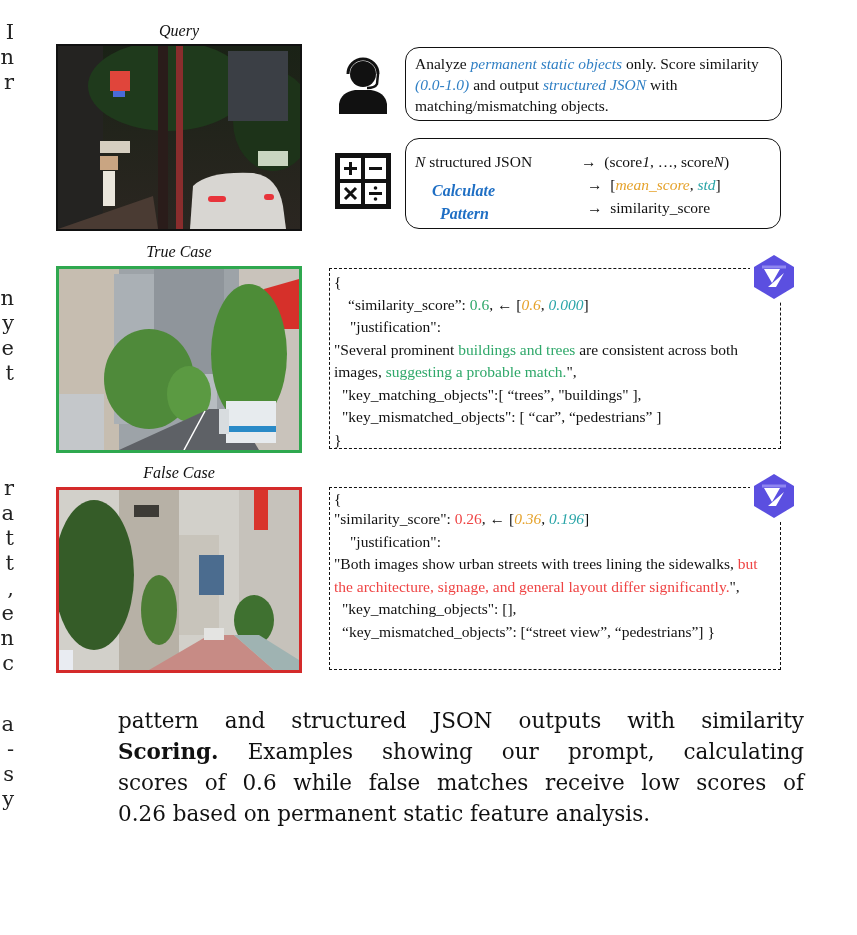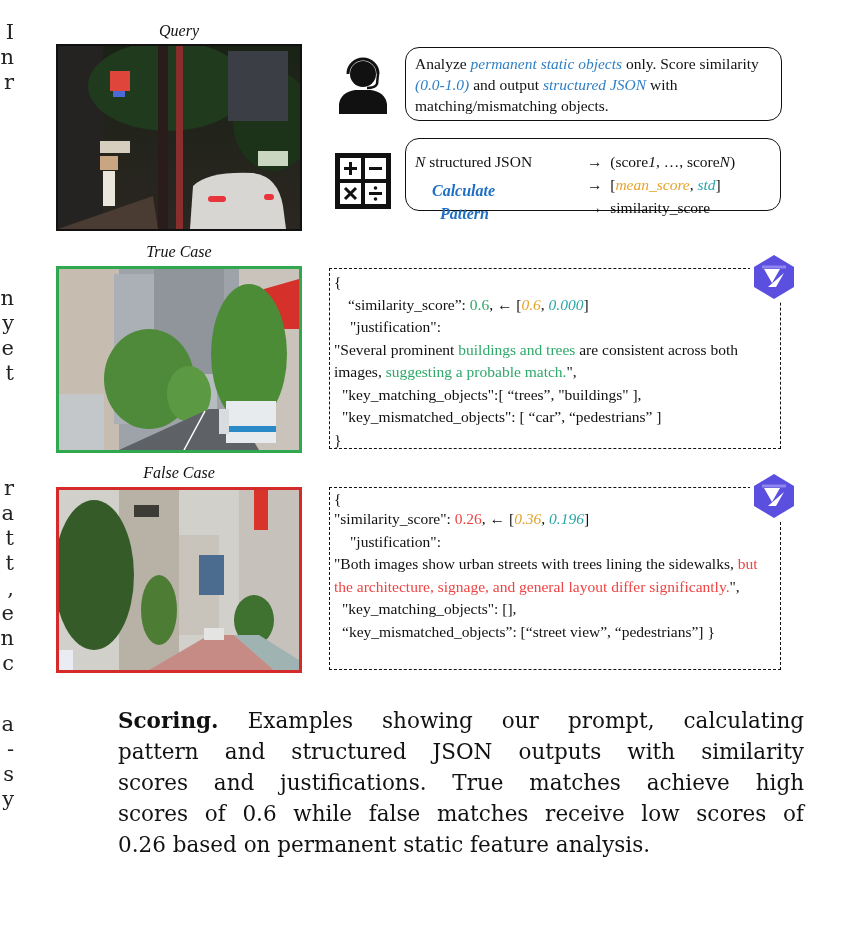--- a/index.html
+++ b/index.html
@@ -156,25 +156,25 @@
     <rect x="9" y="14" width="13" height="3" fill="#111"></rect>
     <rect x="14" y="9" width="3" height="13" fill="#111"></rect>
     <rect x="34" y="14" width="13" height="3" fill="#111"></rect>
     <path d="M10 35 L21 46 M21 35 L10 46" stroke="#111" stroke-width="3"></path>
     <rect x="34" y="39" width="13" height="3" fill="#111"></rect>
     <circle cx="40.5" cy="35" r="1.8" fill="#111"></circle>
     <circle cx="40.5" cy="46" r="1.8" fill="#111"></circle>
   </svg>
 </div>
 
-<div class="prompt-box" style="left:405px; top:138px; width:376px; height:73px; padding:0;">
+<div class="prompt-box" style="left:405px; top:138px; width:376px; height:91px; padding:0;">
   <div class="abs" style="left:9px; top:12px;"><i>N</i><span> structured JSON</span></div>
   <div class="abs calc-blue" style="left:26px; top:41px;">Calculate</div>
   <div class="abs calc-blue" style="left:34px; top:64px;">Pattern</div>
-  <div class="abs" style="left:181px; top:12px;">
+  <div class="abs" style="left:175px; top:12px;">
     <span>→</span>&nbsp;
     <span>(score</span><i>1</i><span>, …, score</span><i>N</i><span>)</span>
   </div>
   <div class="abs" style="left:181px; top:35px;">
     <span>→</span>&nbsp;
     <span>[</span><span class="orange-it">mean_score</span><span>, </span><span class="teal-it">std</span><span>]</span>
   </div>
   <div class="abs" style="left:181px; top:58px;">
     <span>→</span>&nbsp;
     <span>similarity_score</span>
@@ -209,18 +209,17 @@
 </div>
 <div class="abs" style="left:750px; top:472px; width:48px; height:48px; background:#fff;">
   <svg width="48" height="48" viewBox="0 0 48 48">
     <polygon points="24,2 44,14 44,34 24,46 4,34 4,14" fill="#5b4fe0"></polygon>
     <path d="M14 16 L30 16 L22 30 Z M34 20 L26 34 L18 34 Z" fill="#fff"></path>
     <path d="M12 14 L36 14" stroke="#8f86f0" stroke-width="3"></path>
   </svg>
 </div>
 
 <div class="caption">
+  <span class="cap-line" style="padding-left:66px;">pattern and structured JSON outputs with similarity</span>
   <span class="cap-line" style="padding-left:66px;"><b>Scoring.</b><span> Examples showing our prompt, calculating</span></span>
-  <span class="cap-line" style="padding-left:66px;">pattern and structured JSON outputs with similarity</span>
-  <span class="cap-line" style="padding-left:66px;">scores and justifications. True matches achieve high</span>
   <span class="cap-line" style="padding-left:66px;">scores of 0.6 while false matches receive low scores of</span>
   <span class="cap-line cap-last" style="padding-left:66px;">0.26 based on permanent static feature analysis.</span>
 </div>
 
 </body></html>

